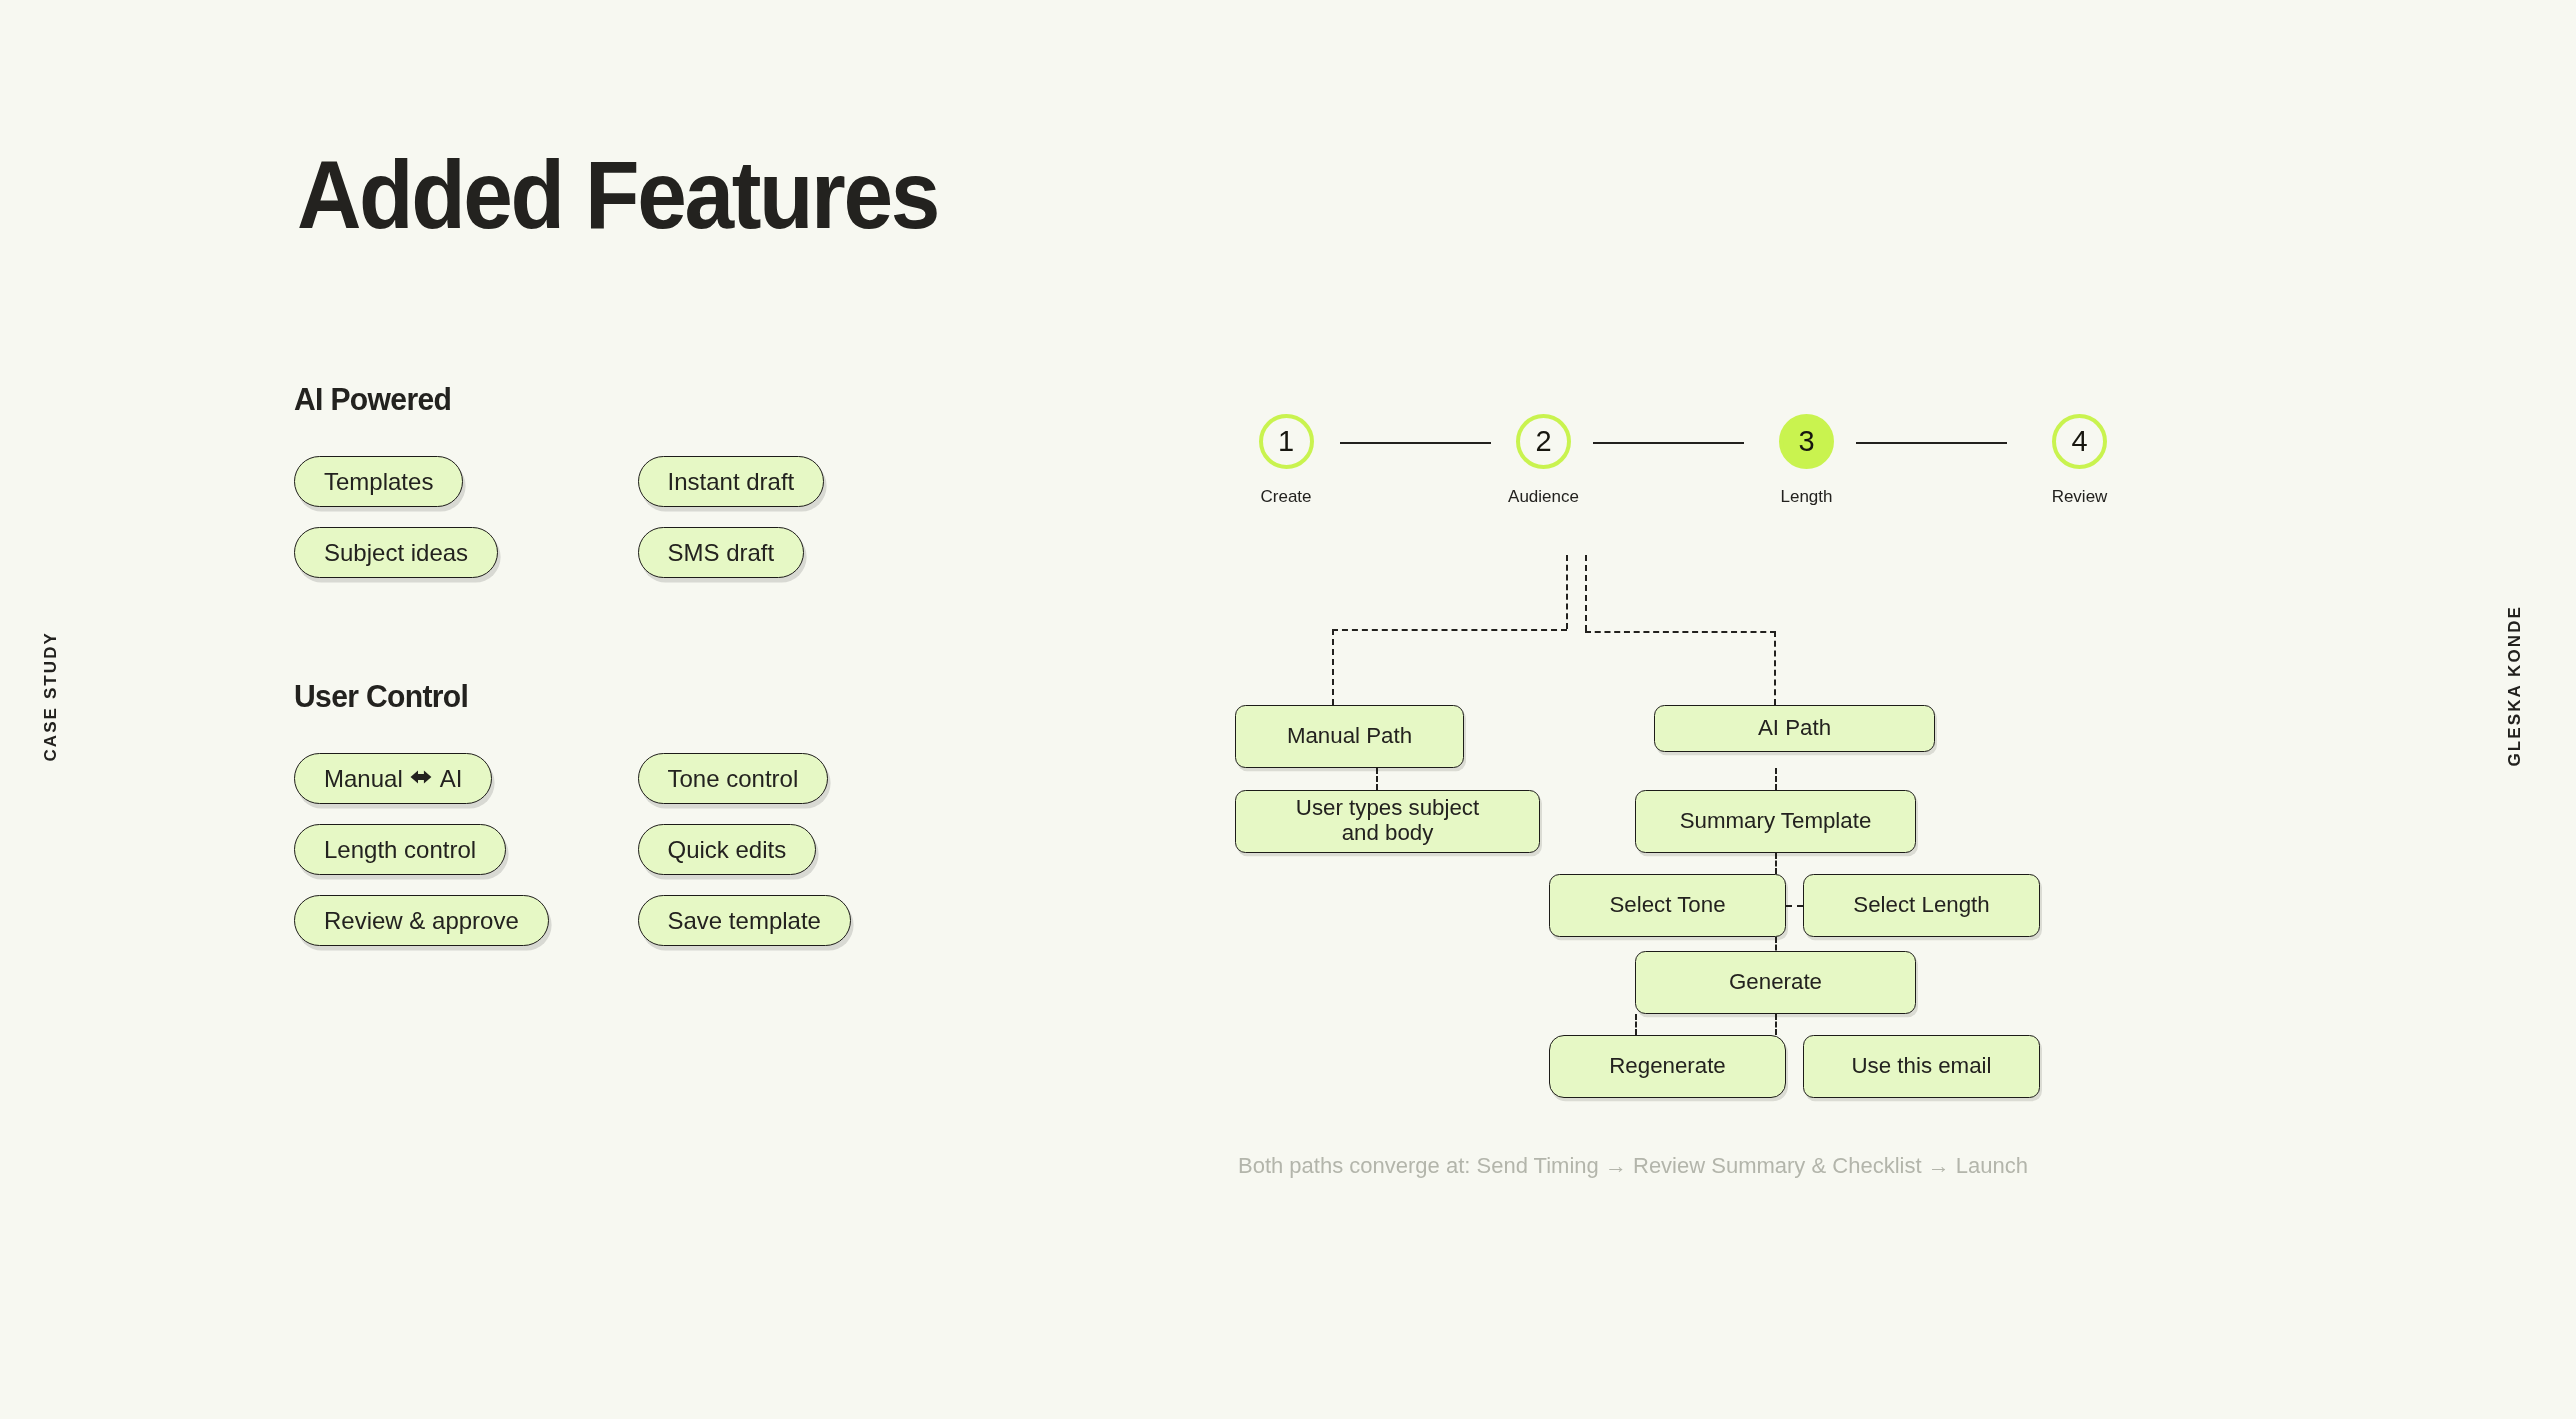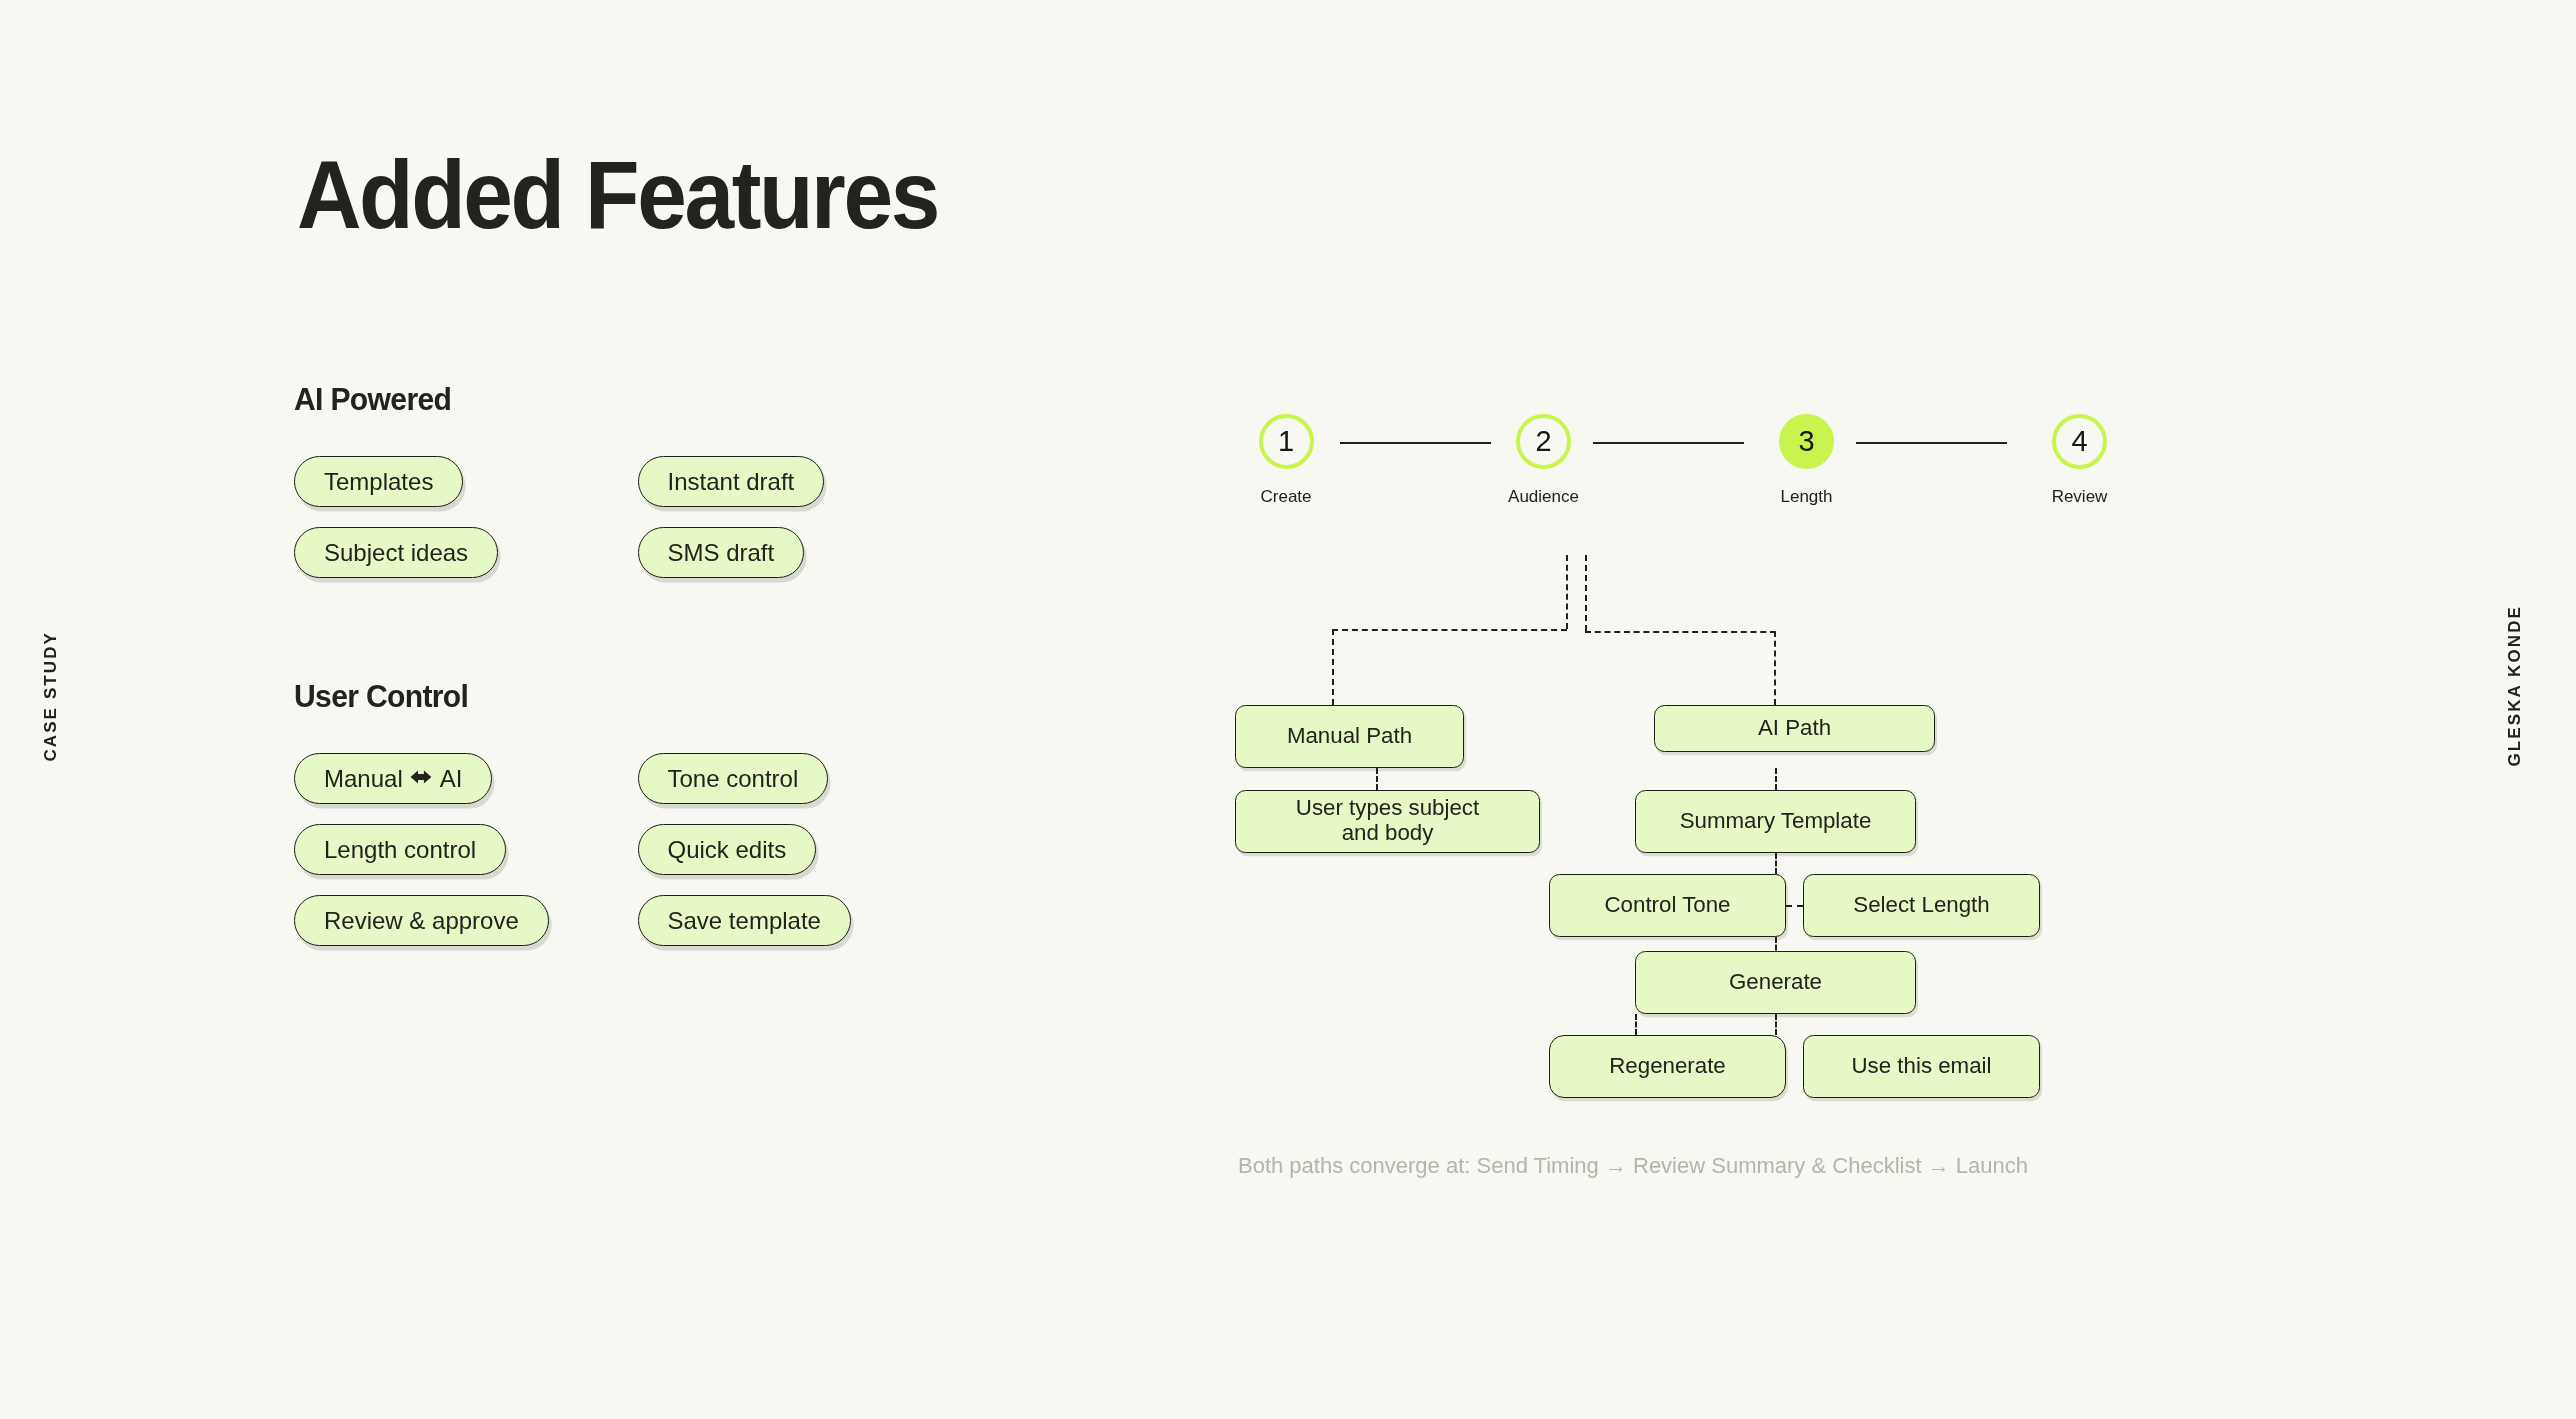--- a/index.html
+++ b/index.html
@@ -276,21 +276,21 @@
     <div class="fbox" style="left:419px;top:150px;width:281px;height:47px;">
       <span>AI Path</span>
     </div>
     <div class="dline v" style="left:540px;top:213px;height:22.3px;"></div>
     <div class="fbox" style="left:400px;top:235px;width:281px;height:63px;">
       <span>Summary Template</span>
     </div>
     <div class="dline v" style="left:540px;top:298px;height:21px;"></div>
 
     <div class="fbox" style="left:314px;top:319px;width:237px;height:63px;">
-      <span>Control Tone</span>
+      <span>Select Tone</span>
     </div>
     <div class="dline h" style="left:551px;top:350px;width:17px;"></div>
     <div class="fbox" style="left:568px;top:319px;width:237px;height:63px;">
       <span>Select Length</span>
     </div>
     <div class="dline v" style="left:540px;top:382px;height:21px;"></div>
 
     <div class="fbox" style="left:400px;top:396px;width:281px;height:63px;">
       <span>Generate</span>
     </div>

